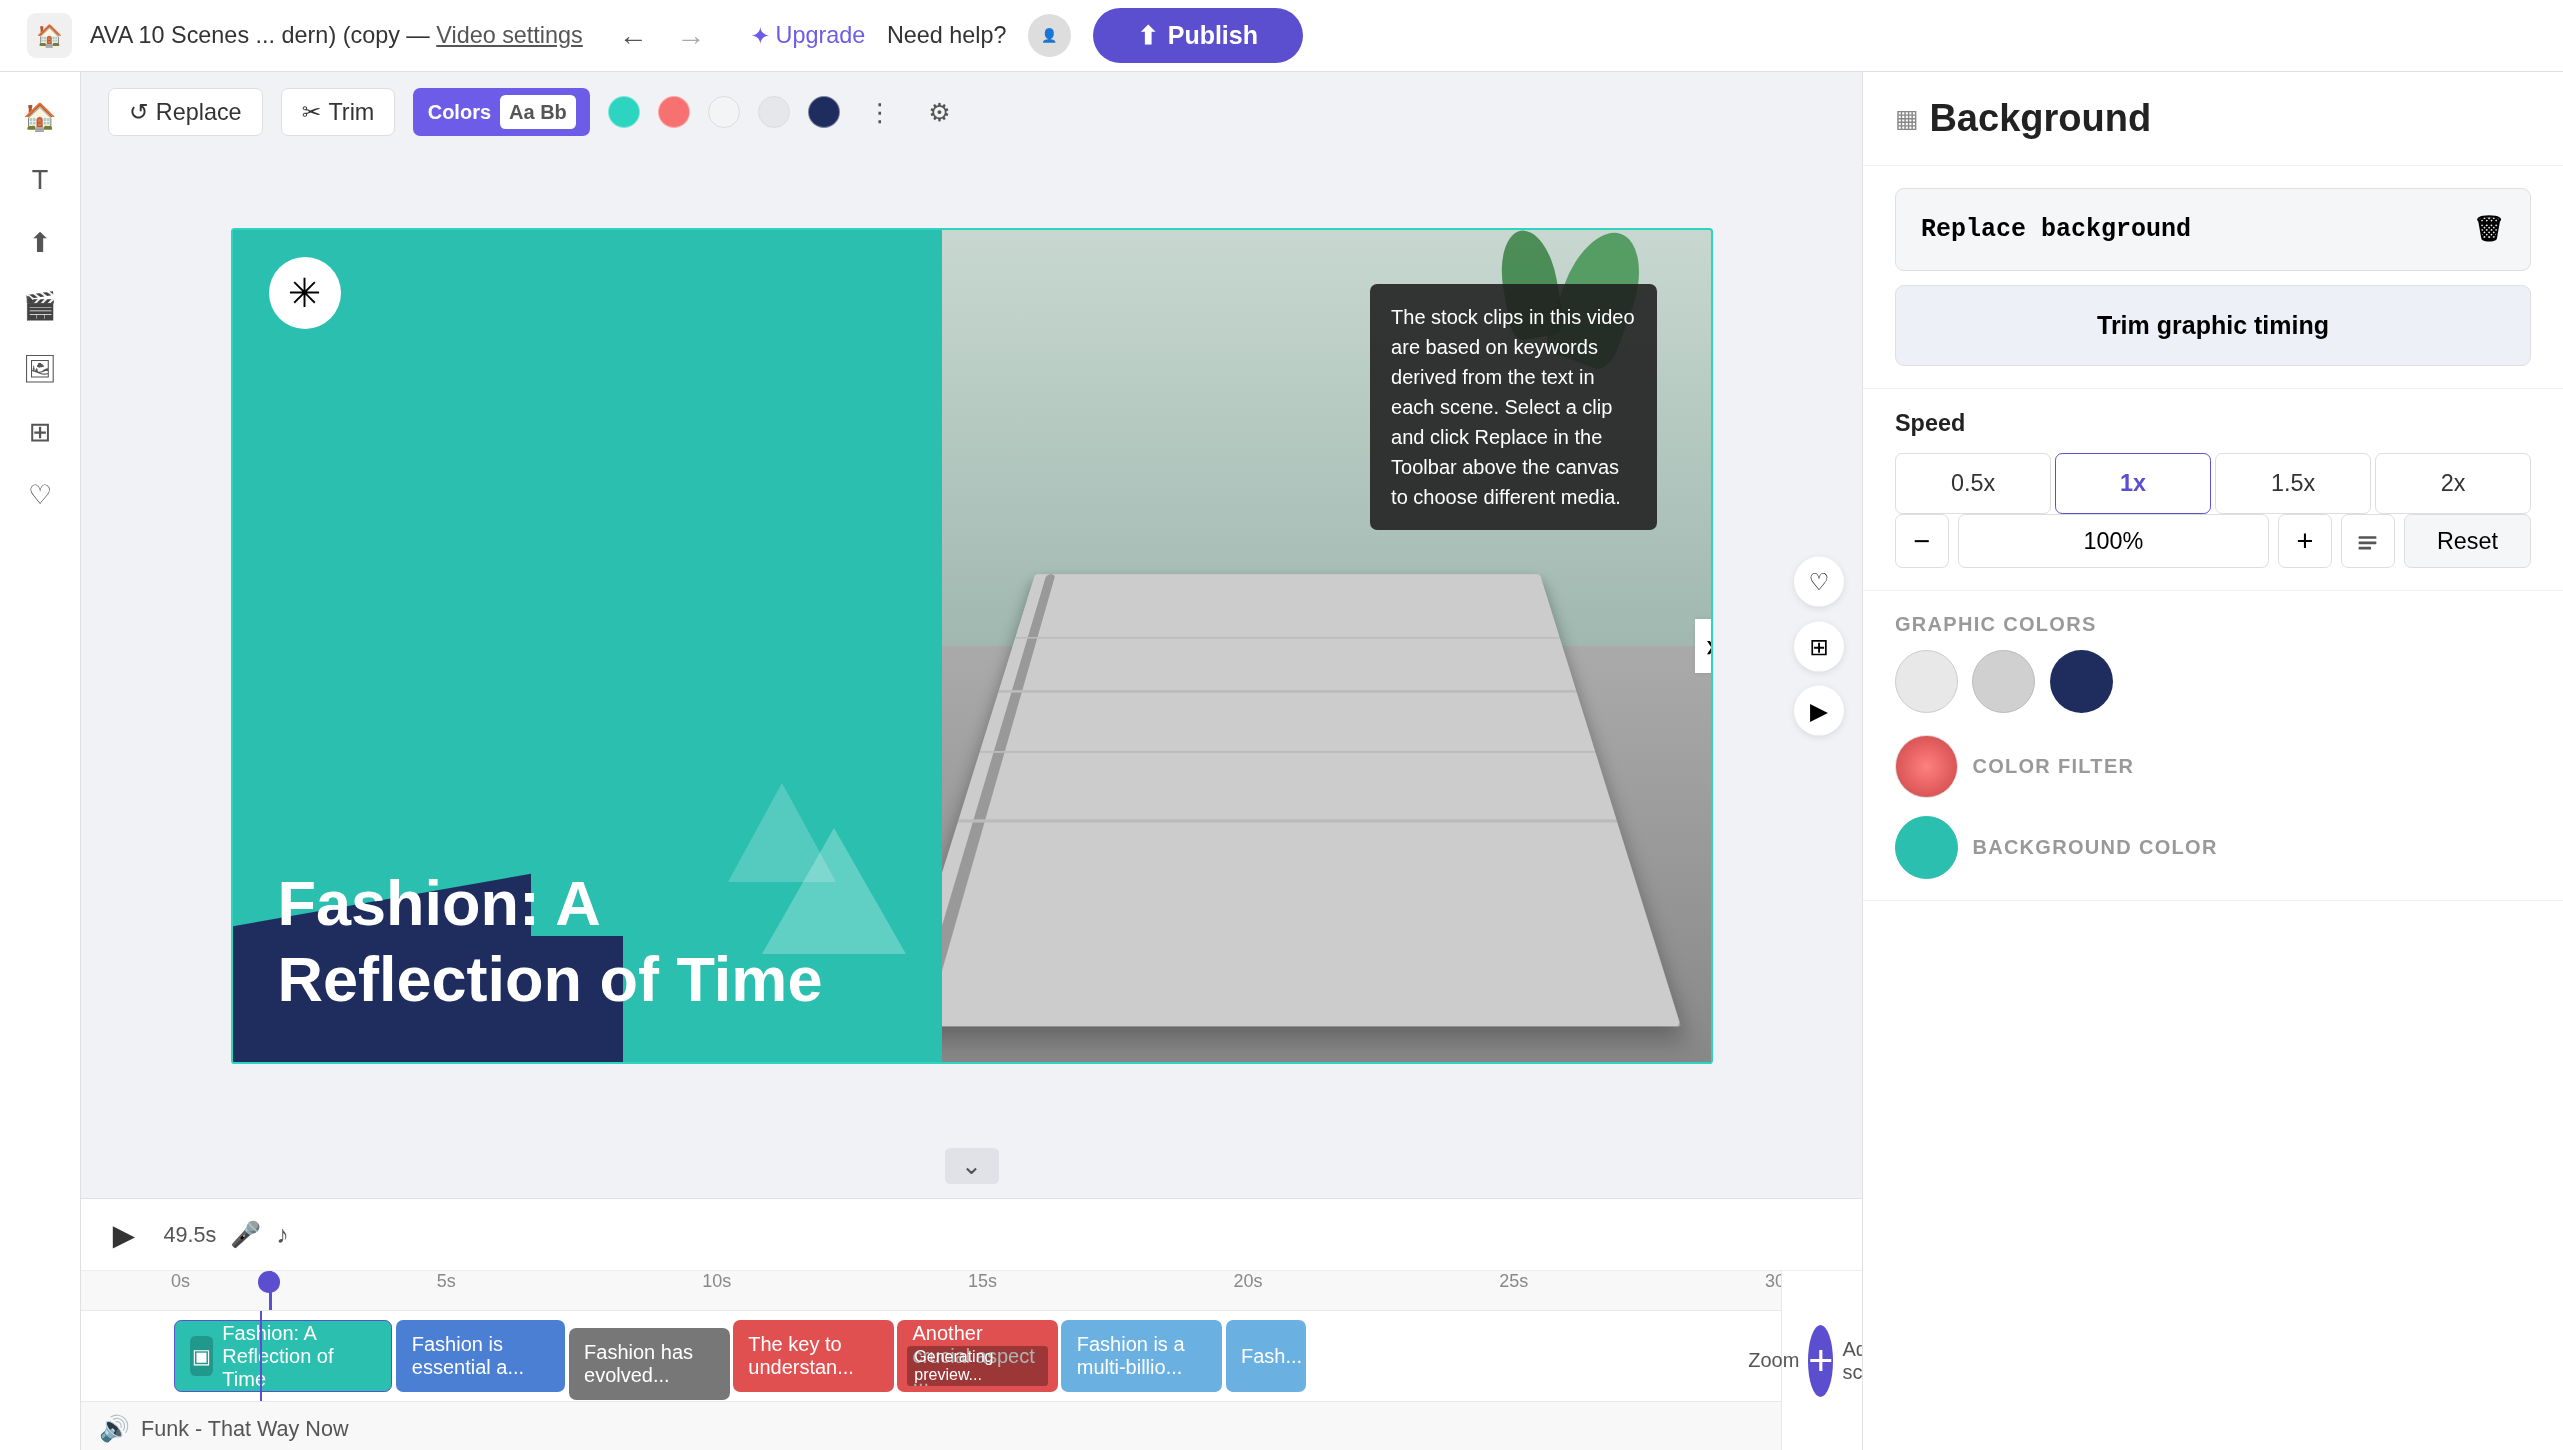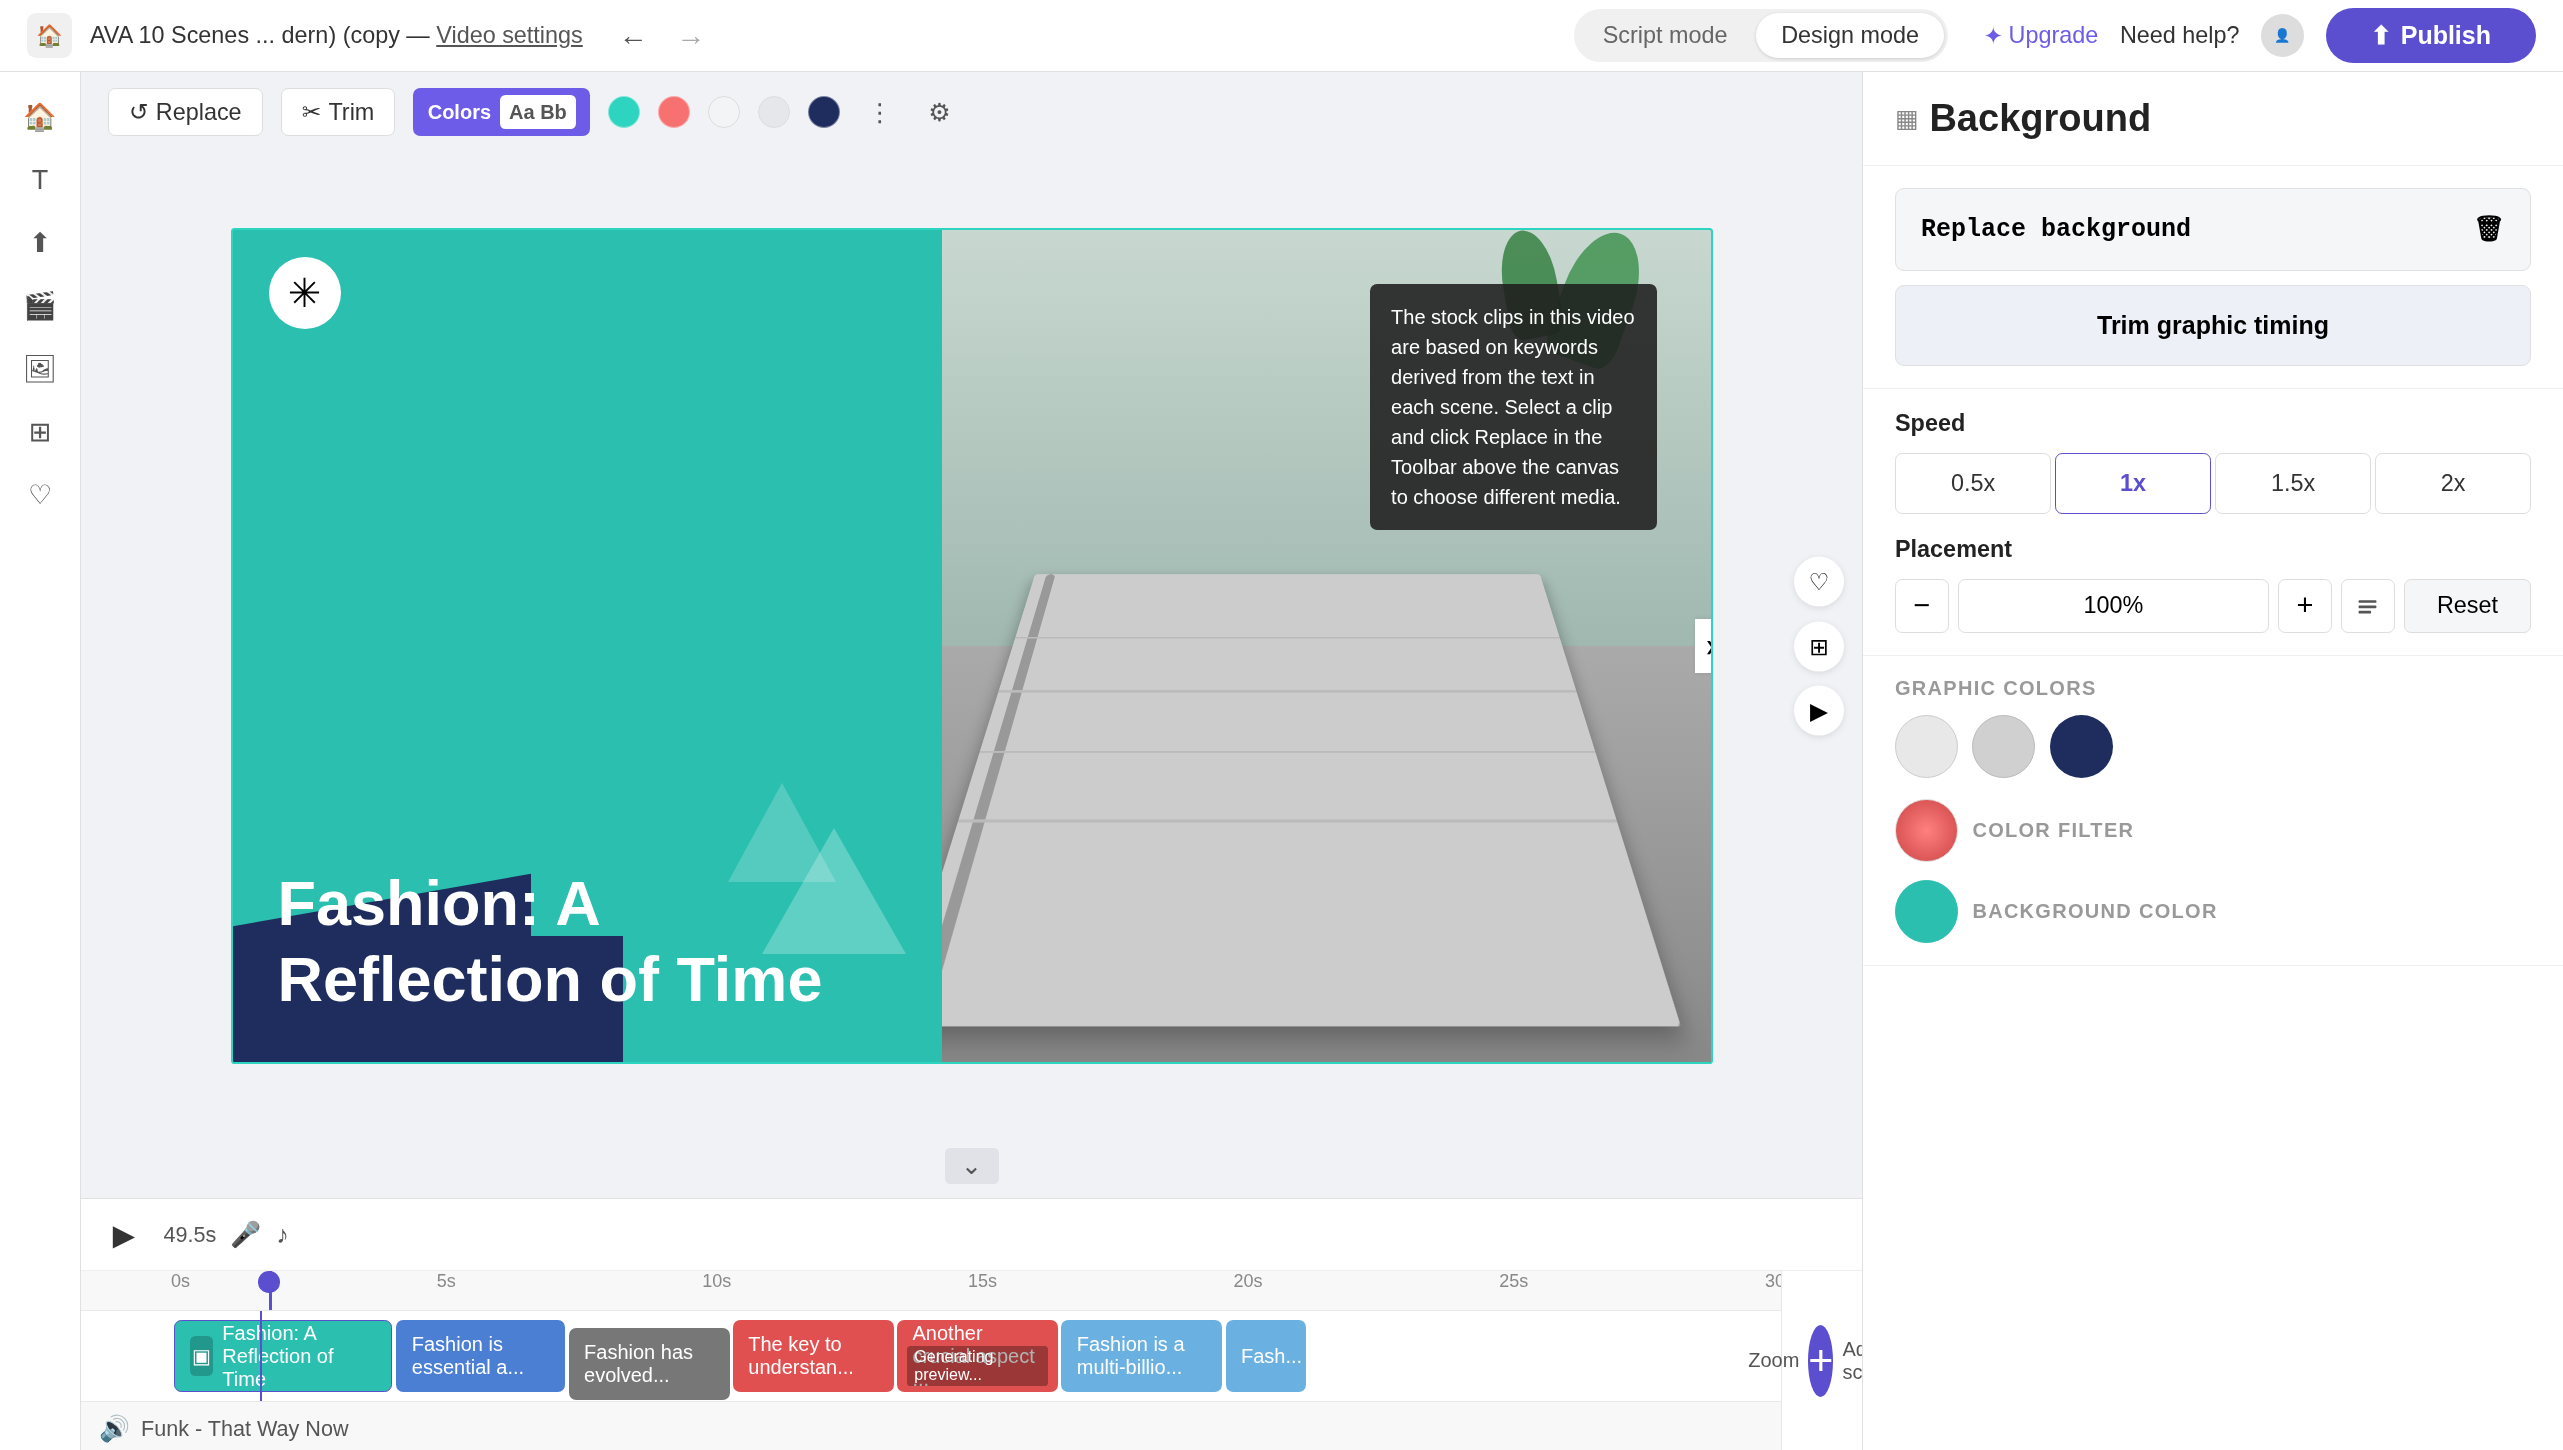--- a/index.html
+++ b/index.html
@@ -139,24 +139,20 @@
 
 <div class="header">
   <div class="header-logo">🏠</div>
   <span class="header-title">
     <span>AVA 10 Scenes ... dern) (copy</span> — <a>Video settings</a>
   </span>
   <div class="header-nav">
     <button style="font-size:29px;background:none;border:none;cursor:pointer;color:#555;">←</button>
     <button style="font-size:29px;background:none;border:none;cursor:pointer;color:#aaa;">→</button>
   </div>
-  <div class="mode-switcher">
-    <button class="mode-btn inactive">Script mode</button>
-    <button class="mode-btn active">Design mode</button>
-  </div>
   <div class="header-right">
     <button class="upgrade-btn">✦ <span>Upgrade</span></button>
     <button class="help-btn">Need help?</button>
     <button class="avatar-btn">👤</button>
     <button class="publish-btn">
       <span>⬆</span>
       <span>Publish</span>
     </button>
   </div>
 </div>
@@ -346,21 +342,20 @@
 
     <div class="panel-section">
       <div class="speed-label">Speed</div>
       <div class="speed-btns">
         <button class="speed-btn">0.5x</button>
         <button class="speed-btn active">1x</button>
         <button class="speed-btn">1.5x</button>
         <button class="speed-btn">2x</button>
       </div>
 
-      <div class="placement-label">Placement</div>
       <div class="placement-controls">
         <button class="placement-minus">−</button>
         <div class="placement-value">100%</div>
         <button class="placement-plus">+</button>
         <div class="placement-icon">
           <svg width="25" height="25" viewBox="0 0 28 28" fill="none">
             <rect x="4" y="8" width="20" height="3" rx="1" fill="#555"></rect>
             <rect x="4" y="14" width="20" height="3" rx="1" fill="#555"></rect>
             <rect x="4" y="20" width="14" height="3" rx="1" fill="#555"></rect>
           </svg>

